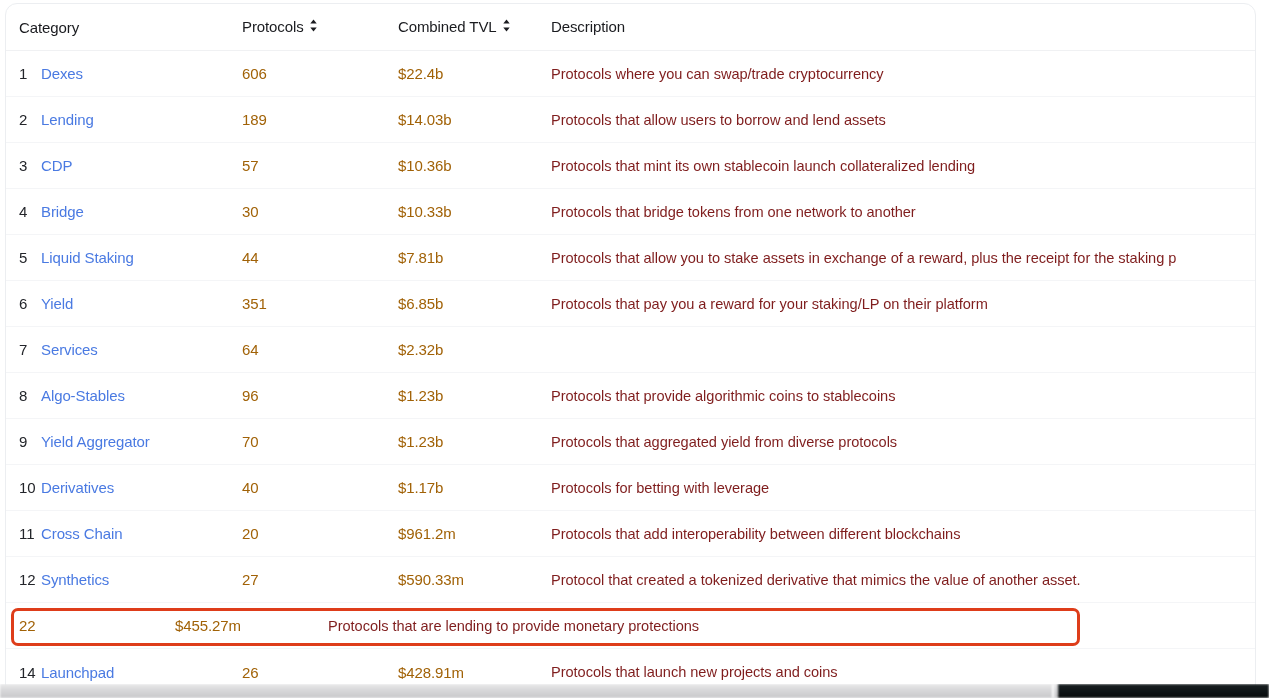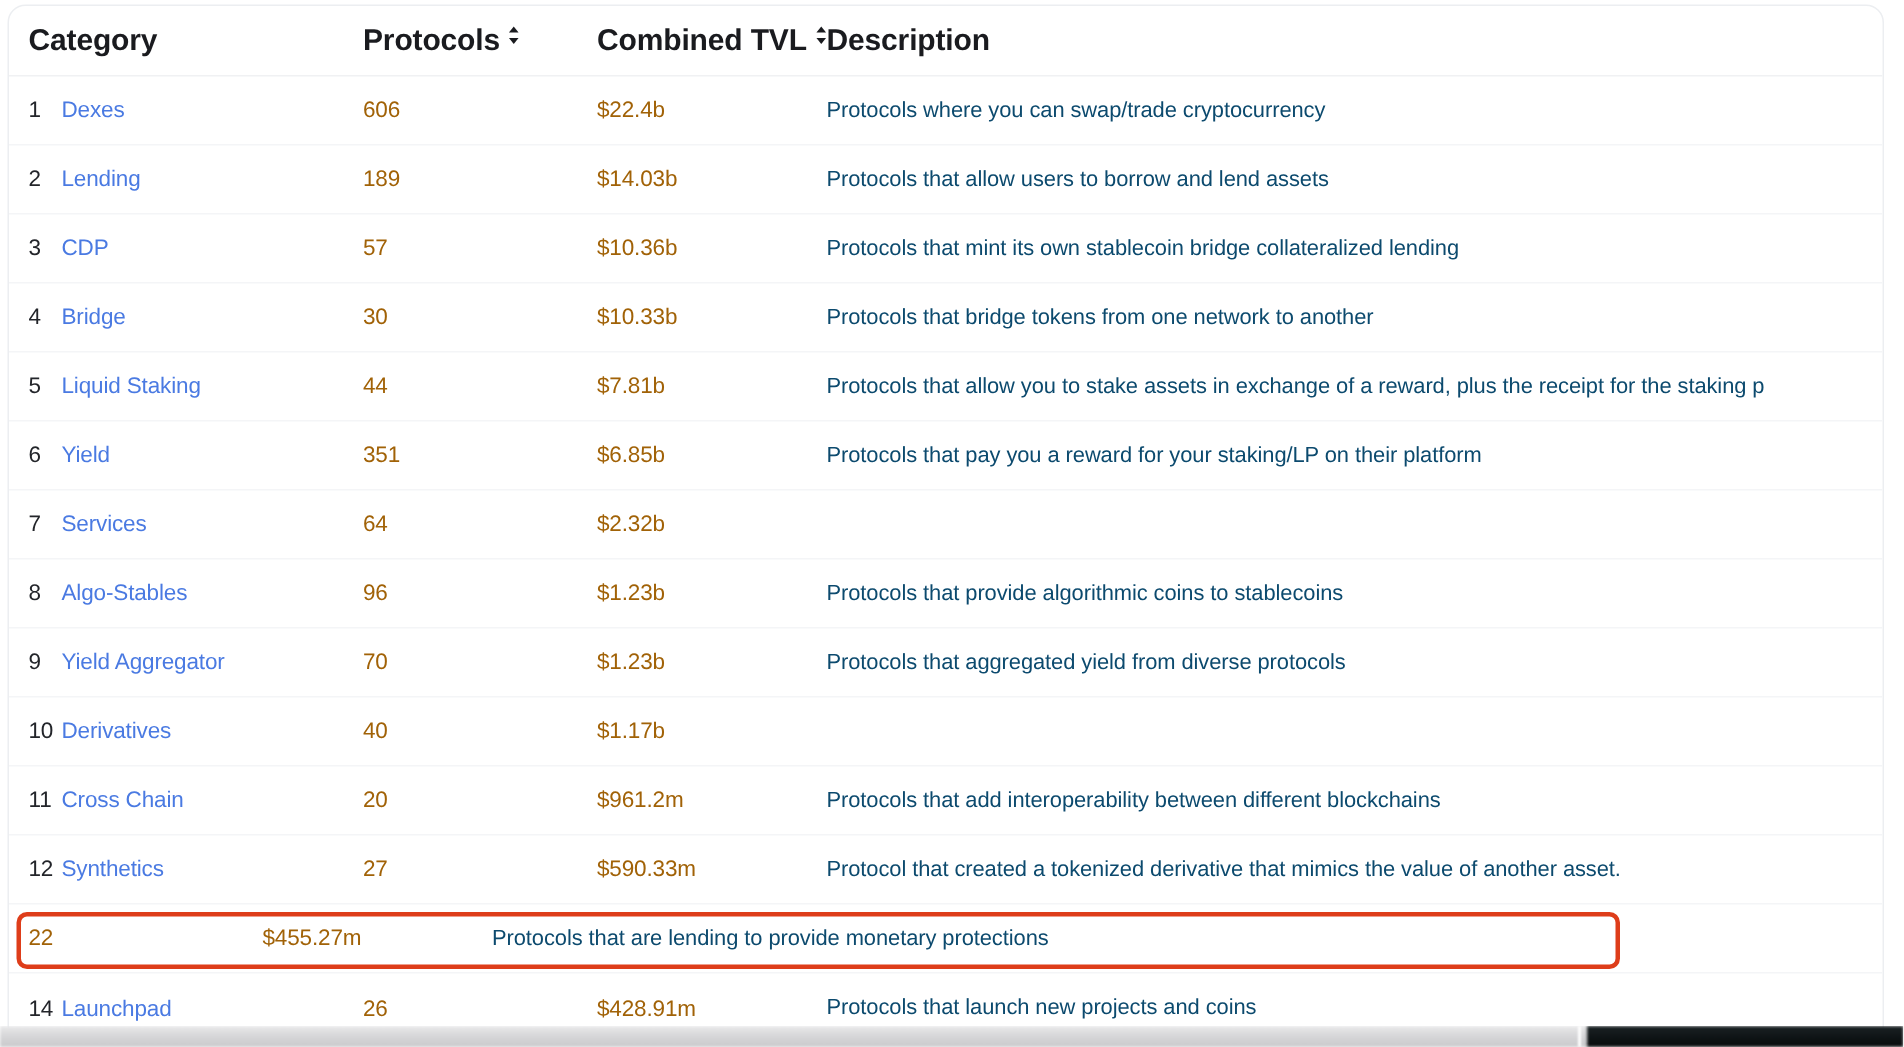--- a/index.html
+++ b/index.html
@@ -49,23 +49,23 @@
     border-bottom: 1px solid #f0f1f3;
   }
 
   
   .col-cat   { width: 223px; flex: 0 0 223px; display: flex; align-items: baseline; }
   .col-prot  { width: 156px; flex: 0 0 156px; }
   .col-tvl   { width: 153px; flex: 0 0 153px; }
   .col-desc  { flex: 1 1 auto; overflow: hidden; }
 
   .th {
-    font-size: 20px;
+    font-size: 15px;
     color: #1a1b1f;
-    font-weight: 700;
+    font-weight: 400;
     letter-spacing: -0.1px;
   }
   .th-sortable { display: inline-flex; gap: 5px; cursor: pointer; }
 
   .sort-icon {
     display: inline-block;
     width: 9px;
     height: 13px;
     position: relative;
     top: 1px;
@@ -87,21 +87,21 @@
     cursor: pointer;
   }
 
   .cell {
     font-size: 15px;
     color: #a16207;
     letter-spacing: -0.1px;
   }
   .cell-desc {
     font-size: 14.6px;
-    color: #0c4a6e;
+    color: #7f1d1d;
     letter-spacing: -0.05px;
     overflow: hidden;
     text-overflow: clip;
     white-space: nowrap;
     display: block;
   }
 
   
   .highlight-box {
     position: absolute;
@@ -212,21 +212,21 @@
           </div>
         </div>
         <div class="row">
           <div class="col-cat">
             <span class="rank">3</span>
             <a class="cat-link">CDP</a>
           </div>
           <div class="col-prot cell">57</div>
           <div class="col-tvl cell">$10.36b</div>
           <div class="col-desc">
-            <span class="cell-desc">Protocols that mint its own stablecoin bridge collateralized lending</span>
+            <span class="cell-desc">Protocols that mint its own stablecoin launch collateralized lending</span>
           </div>
         </div>
         <div class="row">
           <div class="col-cat">
             <span class="rank">4</span>
             <a class="cat-link">Bridge</a>
           </div>
           <div class="col-prot cell">30</div>
           <div class="col-tvl cell">$10.33b</div>
           <div class="col-desc">
@@ -285,20 +285,23 @@
             <span class="cell-desc">Protocols that aggregated yield from diverse protocols</span>
           </div>
         </div>
         <div class="row">
           <div class="col-cat">
             <span class="rank">10</span>
             <a class="cat-link">Derivatives</a>
           </div>
           <div class="col-prot cell">40</div>
           <div class="col-tvl cell">$1.17b</div>
+          <div class="col-desc">
+            <span class="cell-desc">Protocols for betting with leverage</span>
+          </div>
         </div>
         <div class="row">
           <div class="col-cat">
             <span class="rank">11</span>
             <a class="cat-link">Cross Chain</a>
           </div>
           <div class="col-prot cell">20</div>
           <div class="col-tvl cell">$961.2m</div>
           <div class="col-desc">
             <span class="cell-desc">Protocols that add interoperability between different blockchains</span>

